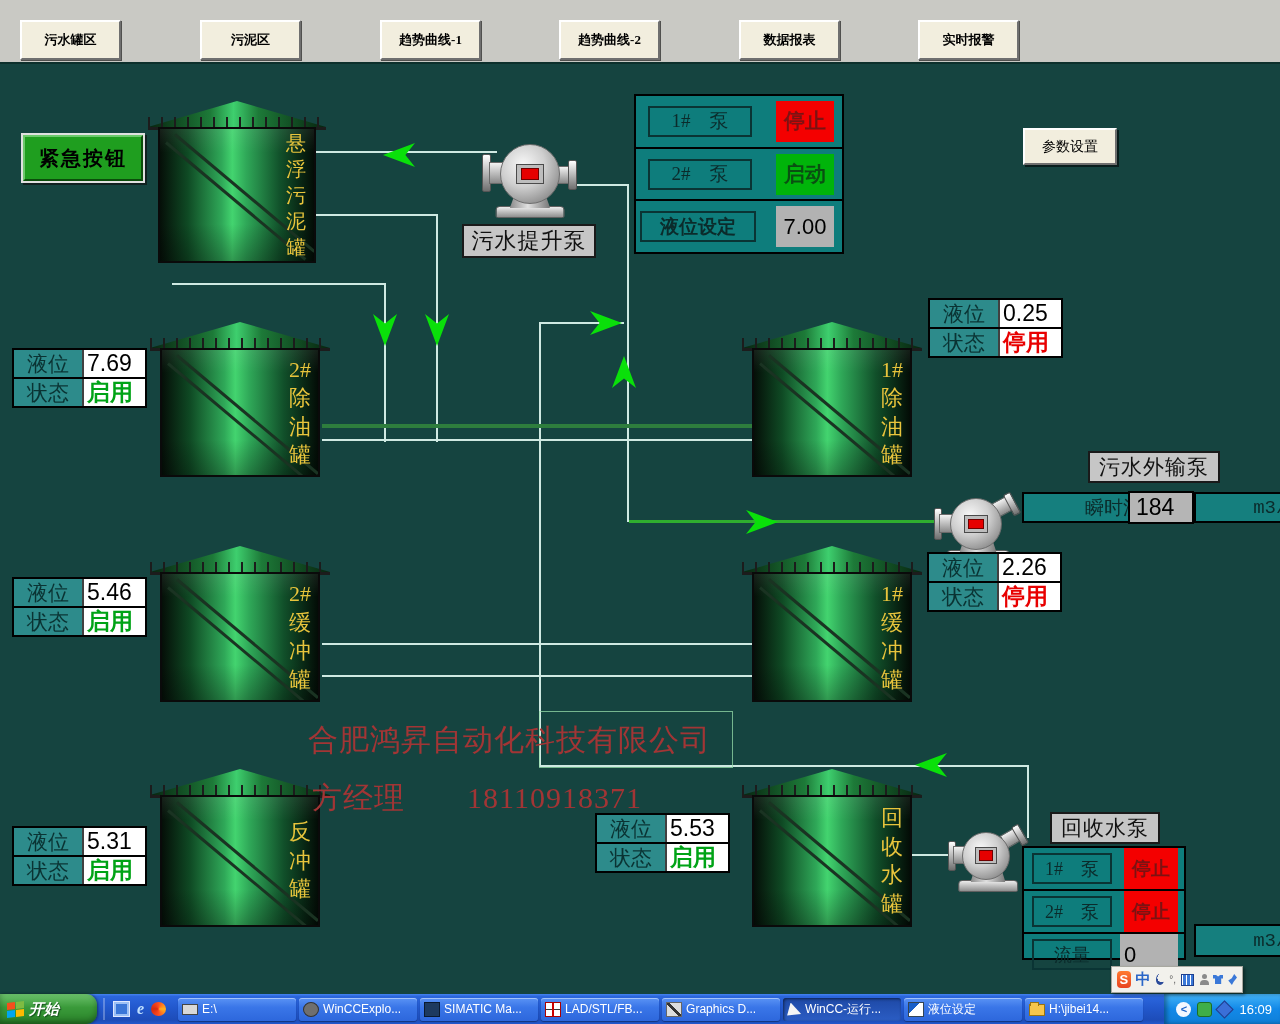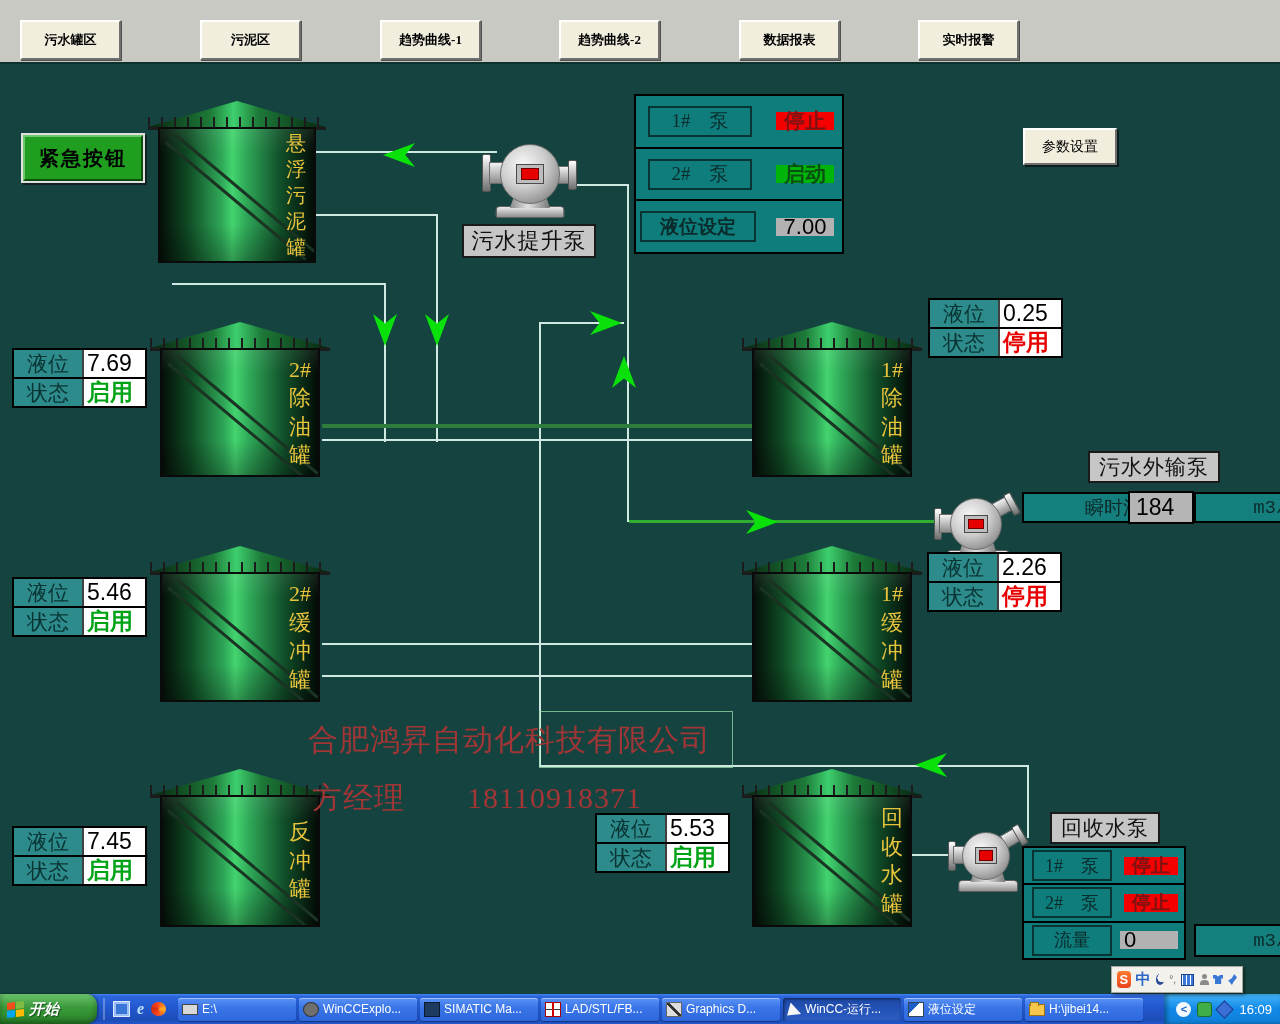--- a/index.html
+++ b/index.html
@@ -75,21 +75,21 @@
         display:flex;align-items:center;justify-content:center;
         font:22px "Liberation Serif",serif;color:#111;letter-spacing:1px;}
   
   .ctl{position:absolute;background:#0e7d7c;border:2px solid #000;display:flex;flex-direction:column;}
   .cp-row{display:flex;align-items:center;flex:1;border-bottom:2px solid #000;}
   .cp-row:last-child{border-bottom:none;}
   .cp-label{margin-left:12px;width:100px;height:27px;border:2px solid #0a3434;
         display:flex;align-items:center;justify-content:center;
         font:19px "Liberation Serif",serif;color:#0b2b2b;}
   .cp-label.wide{margin-left:4px;width:112px;font-weight:bold;}
-  .cp-val{margin-left:auto;margin-right:8px;width:58px;height:18px;
+  .cp-val{margin-left:auto;margin-right:8px;width:58px;height:41px;
         display:flex;align-items:center;justify-content:center;
         font:bold 21px "Liberation Serif",serif;}
   .v-stop{background:#f40000;color:#7c1212;}
   .v-run{background:#00b40a;color:#0a4f12;}
   .v-num{background:#b2b2b2;color:#000;font:22px "Liberation Sans",sans-serif;}
   .v-num.lft{justify-content:flex-start;padding-left:4px;}
   
   .tealbox{position:absolute;background:#157f7e;border:2px solid #000;
         display:flex;align-items:center;justify-content:center;
         font:19px "Liberation Serif",serif;color:#0b2b2b;padding-left:48px;}
@@ -427,21 +427,21 @@
       <div class="lv-v">2.26</div>
       </div>
     <div class="lv-row">
         <div class="lv-k">状态</div>
       <div class="lv-v stop">停用</div>
       </div>
   </div>
   <div class="lv" style="left:12px;top:826px">
     <div class="lv-row">
         <div class="lv-k">液位</div>
-      <div class="lv-v">7.45</div>
+      <div class="lv-v">5.31</div>
       </div>
     <div class="lv-row">
         <div class="lv-k">状态</div>
       <div class="lv-v run">启用</div>
       </div>
   </div>
   <div class="lv" style="left:595px;top:813px">
     <div class="lv-row">
         <div class="lv-k">液位</div>
       <div class="lv-v">5.53</div>

